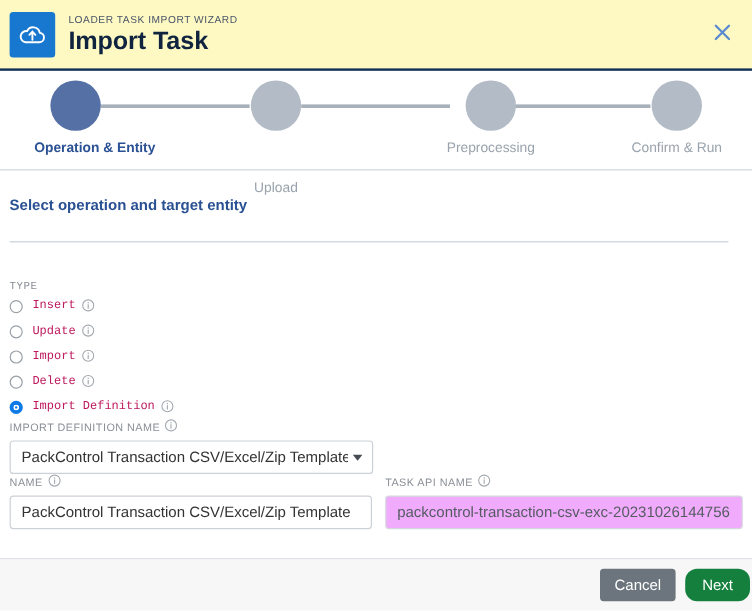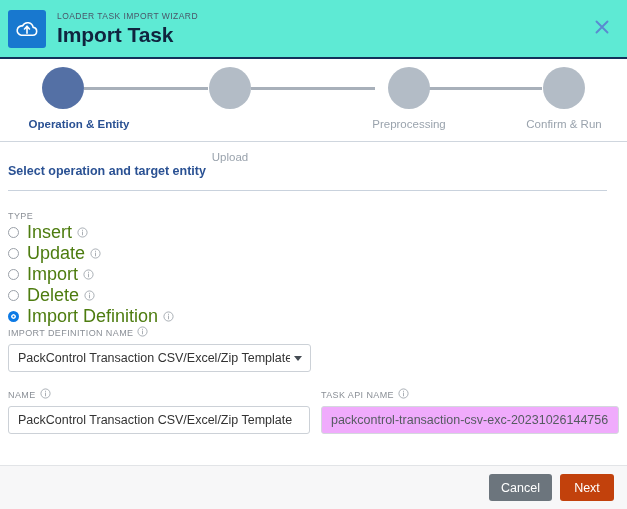--- a/index.html
+++ b/index.html
@@ -13,21 +13,21 @@
     font-family: "Liberation Sans", sans-serif;
     color: #333333;
     overflow: hidden;
     position: relative;
   }
 
   
   .header {
     position: relative;
     height: 59px;
-    background: #5eead4;
+    background: #fef9c3;
     border-bottom: 2px solid #12305a;
     box-sizing: border-box;
     display: flex;
     align-items: center;
     padding-left: 8px;
   }
   .logo-tile {
     width: 38px;
     height: 38px;
     background: #1878cf;
@@ -116,37 +116,38 @@
   
   .content {
     padding: 0 8px;
     position: relative;
   }
   .section-head {
     margin-top: 22px;
     font-size: 12.5px;
     font-weight: bold;
     color: #2a5193;
-    padding-bottom: 12px;
+    padding-bottom: 23px;
     border-bottom: 1px solid #c9d2dd;
     width: 599px;
   }
 
   .field-label {
     font-size: 9px;
     letter-spacing: 0.4px;
     color: #8a8f96;
     text-transform: uppercase;
     display: flex;
     align-items: center;
     gap: 4px;
   }
 
   .type-group {
-    margin-top: 20px;
+    margin-top: 32px;
+    font-family: Liberation Mono, monospace;
   }
   .radio-row {
     display: flex;
     align-items: center;
     height: 19px;
     margin-top: 2px;
     cursor: pointer;
   }
   .radio {
     width: 11px;
@@ -157,22 +158,22 @@
     box-sizing: border-box;
     flex: none;
   }
   .radio.checked {
     border: 3px solid #0d7ae5;
     background: #0d7ae5;
     box-shadow: inset 0 0 0 1.5px #ffffff;
   }
   .radio-label {
     margin-left: 8px;
-    font-size: 18px;
-    color: #4d7c0f;
+    font-size: 10px;
+    color: #be185d;
   }
   .info-icon {
     margin-left: 5px;
     flex: none;
   }
 
   .field-block {
   }
   .select-box {
     margin-top: 5px;
@@ -198,21 +199,20 @@
     width: 0;
     height: 0;
     border-left: 4.5px solid transparent;
     border-right: 4.5px solid transparent;
     border-top: 5px solid #444b53;
     flex: none;
     margin-left: 4px;
   }
 
   .two-col {
-    margin-top: 16px;
     display: flex;
   }
   .col-left { width: 307px; }
   .col-right { margin-left: 11px; width: 303px; }
 
   .text-input {
     margin-top: 5px;
     width: 100%;
     height: 28px;
     border: 1px solid #ccd1d7;
@@ -236,36 +236,36 @@
     left: 0;
     bottom: 0;
     width: 627px;
     height: 44px;
     background: #f7f7f8;
     border-top: 1px solid #e2e4e7;
     box-sizing: border-box;
     display: flex;
     align-items: center;
     justify-content: flex-end;
-    padding-right: 13px;
+    padding-right: 2px;
     gap: 8px;
   }
   .btn {
     height: 27px;
     min-width: 54px;
     border: none;
     border-radius: 3px;
     font-family: "Liberation Sans", sans-serif;
     font-size: 12.5px;
     color: #ffffff;
     cursor: pointer;
     padding: 0 12px;
   }
   .btn-cancel { background: #6c757d; }
-  .btn-next { background: #c2410c; }
+  .btn-next { background: #15803d; border-radius: 10px; }
 </style>
 </head>
 <body>
 
 <div class="header">
   <div class="logo-tile">
     <svg width="24" height="22" viewBox="0 0 24 22" aria-hidden="true">
       <path d="M6.2 17.2h11.6a3.9 3.9 0 0 0 .35-7.78A5.6 5.6 0 0 0 7.6 7.9a4.6 4.6 0 0 0-1.4 9.3Z" fill="none" stroke="#ffffff" stroke-width="1.6" stroke-linejoin="round"></path>
       <path d="M12 15.2V8.4M12 8.4l-2.5 2.6M12 8.4l2.5 2.6" fill="none" stroke="#ffffff" stroke-width="1.6" stroke-linecap="round" stroke-linejoin="round"></path>
     </svg>

